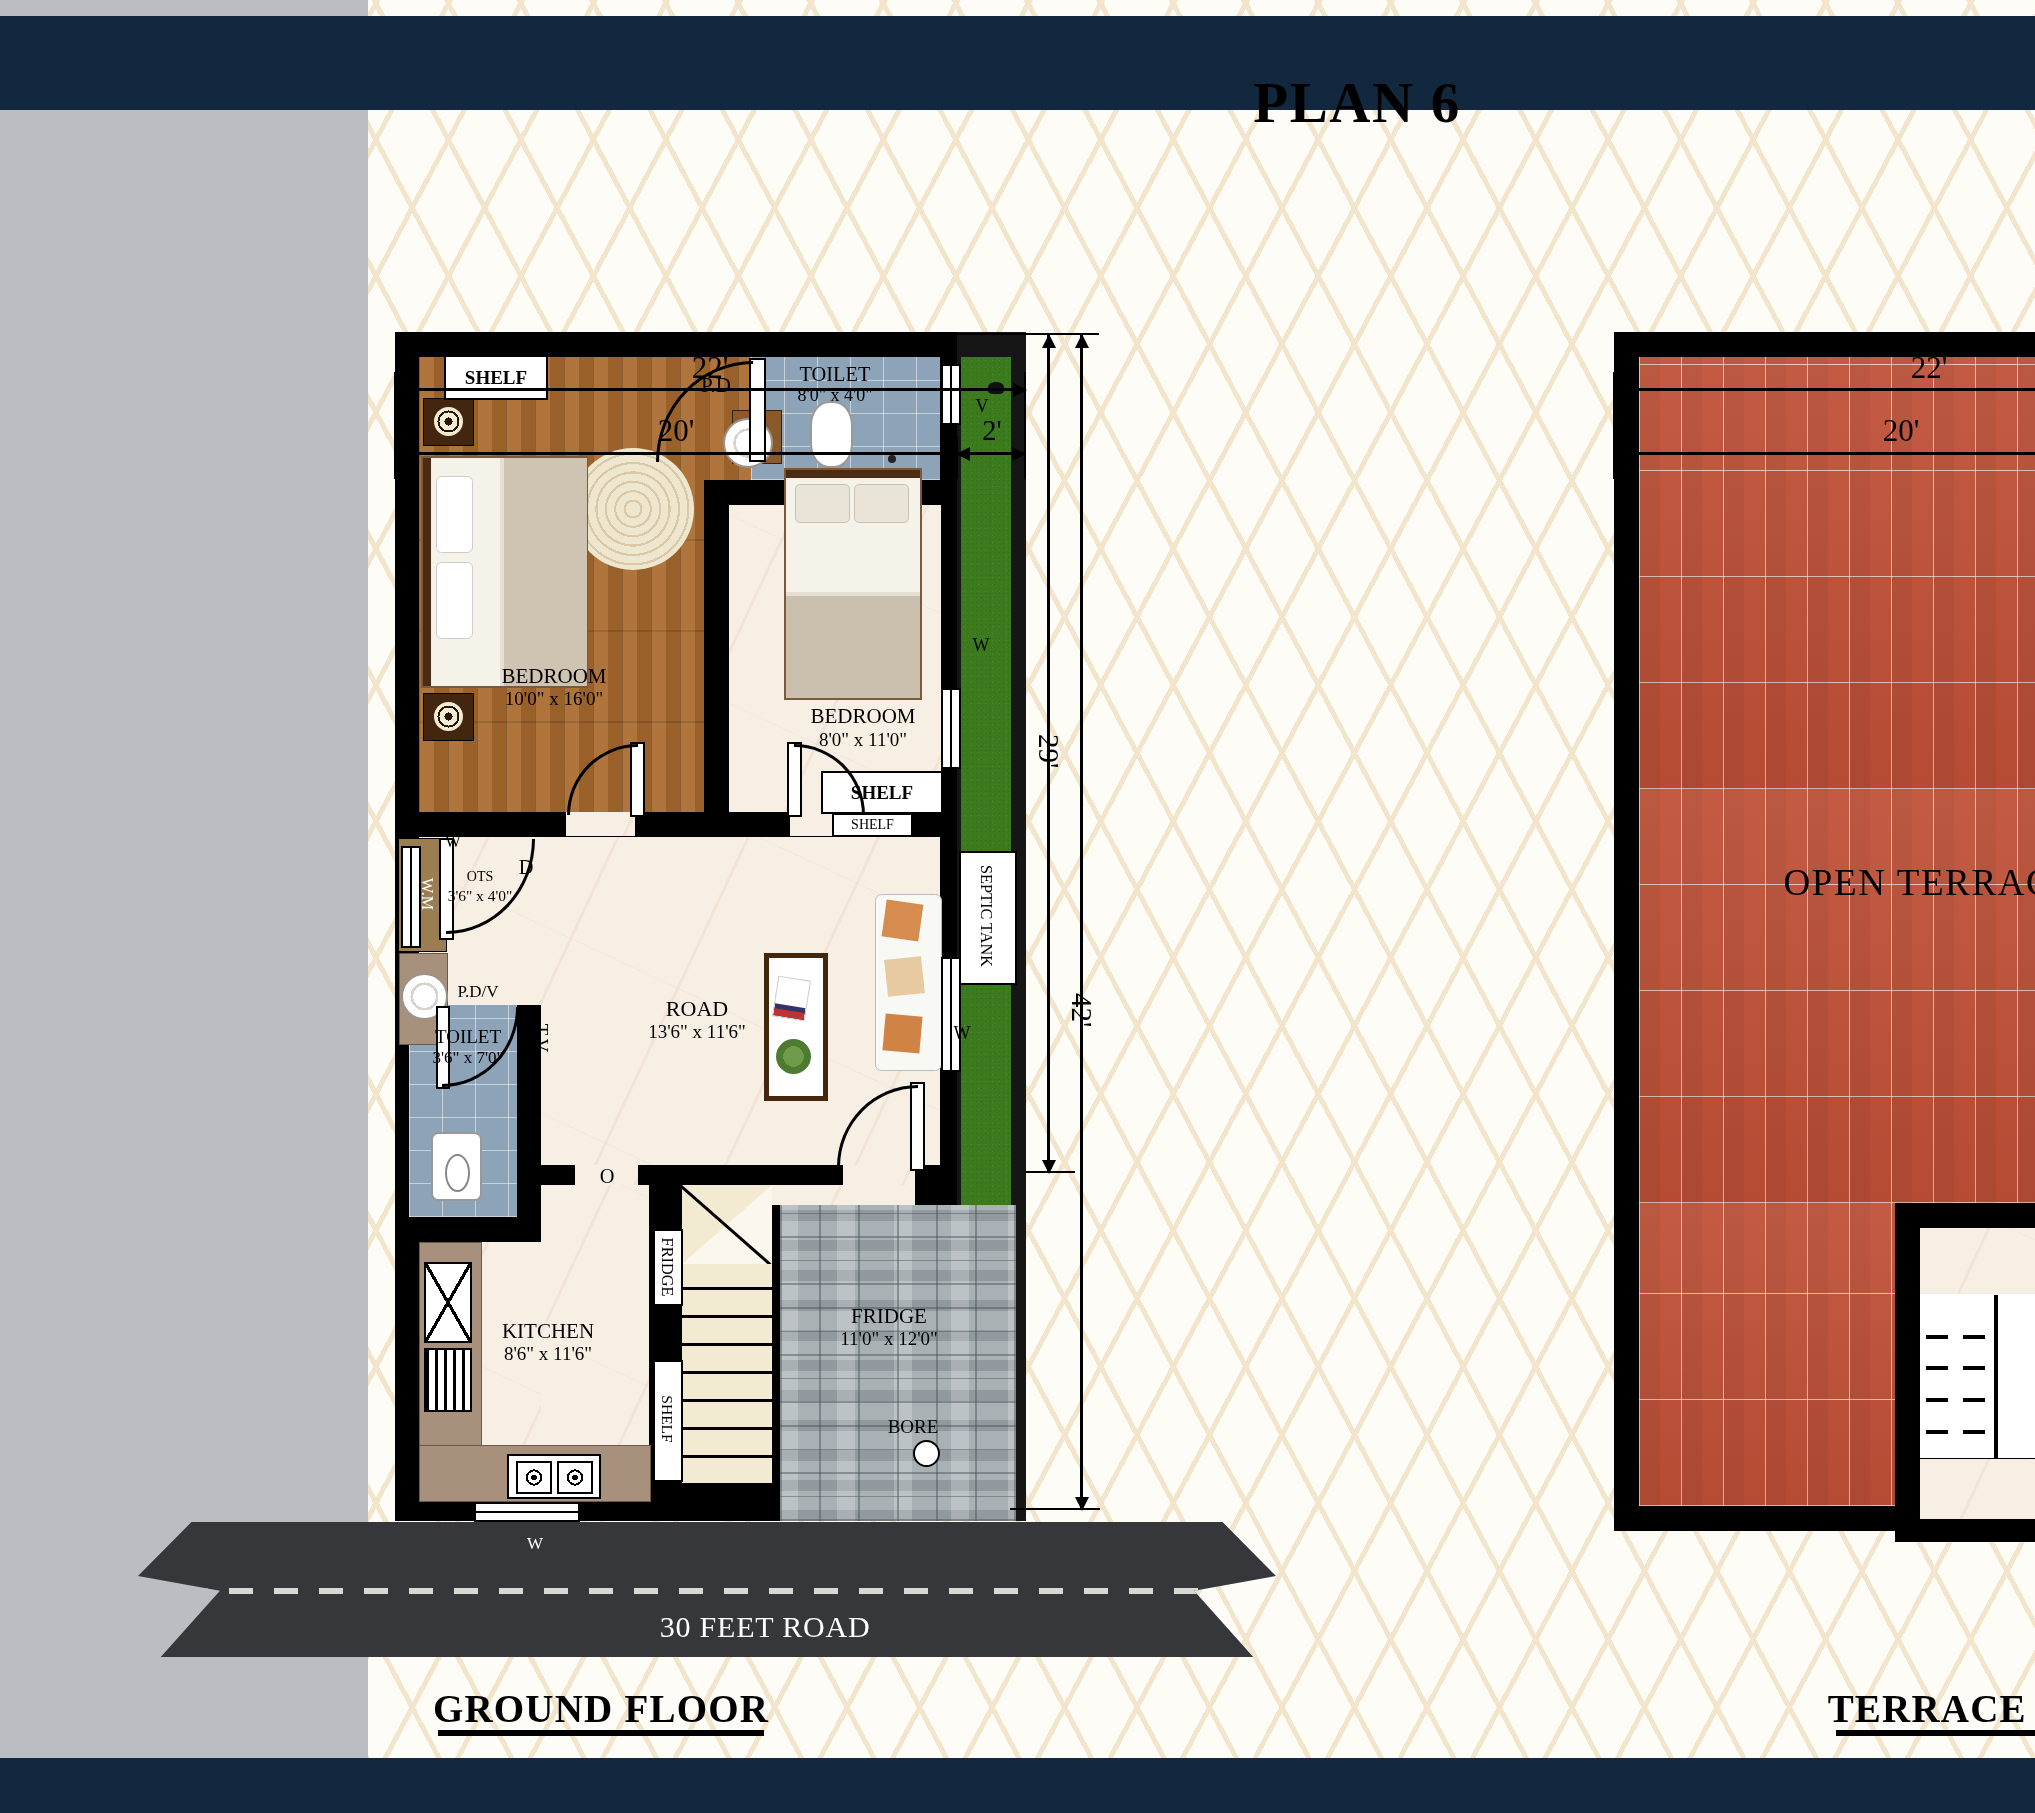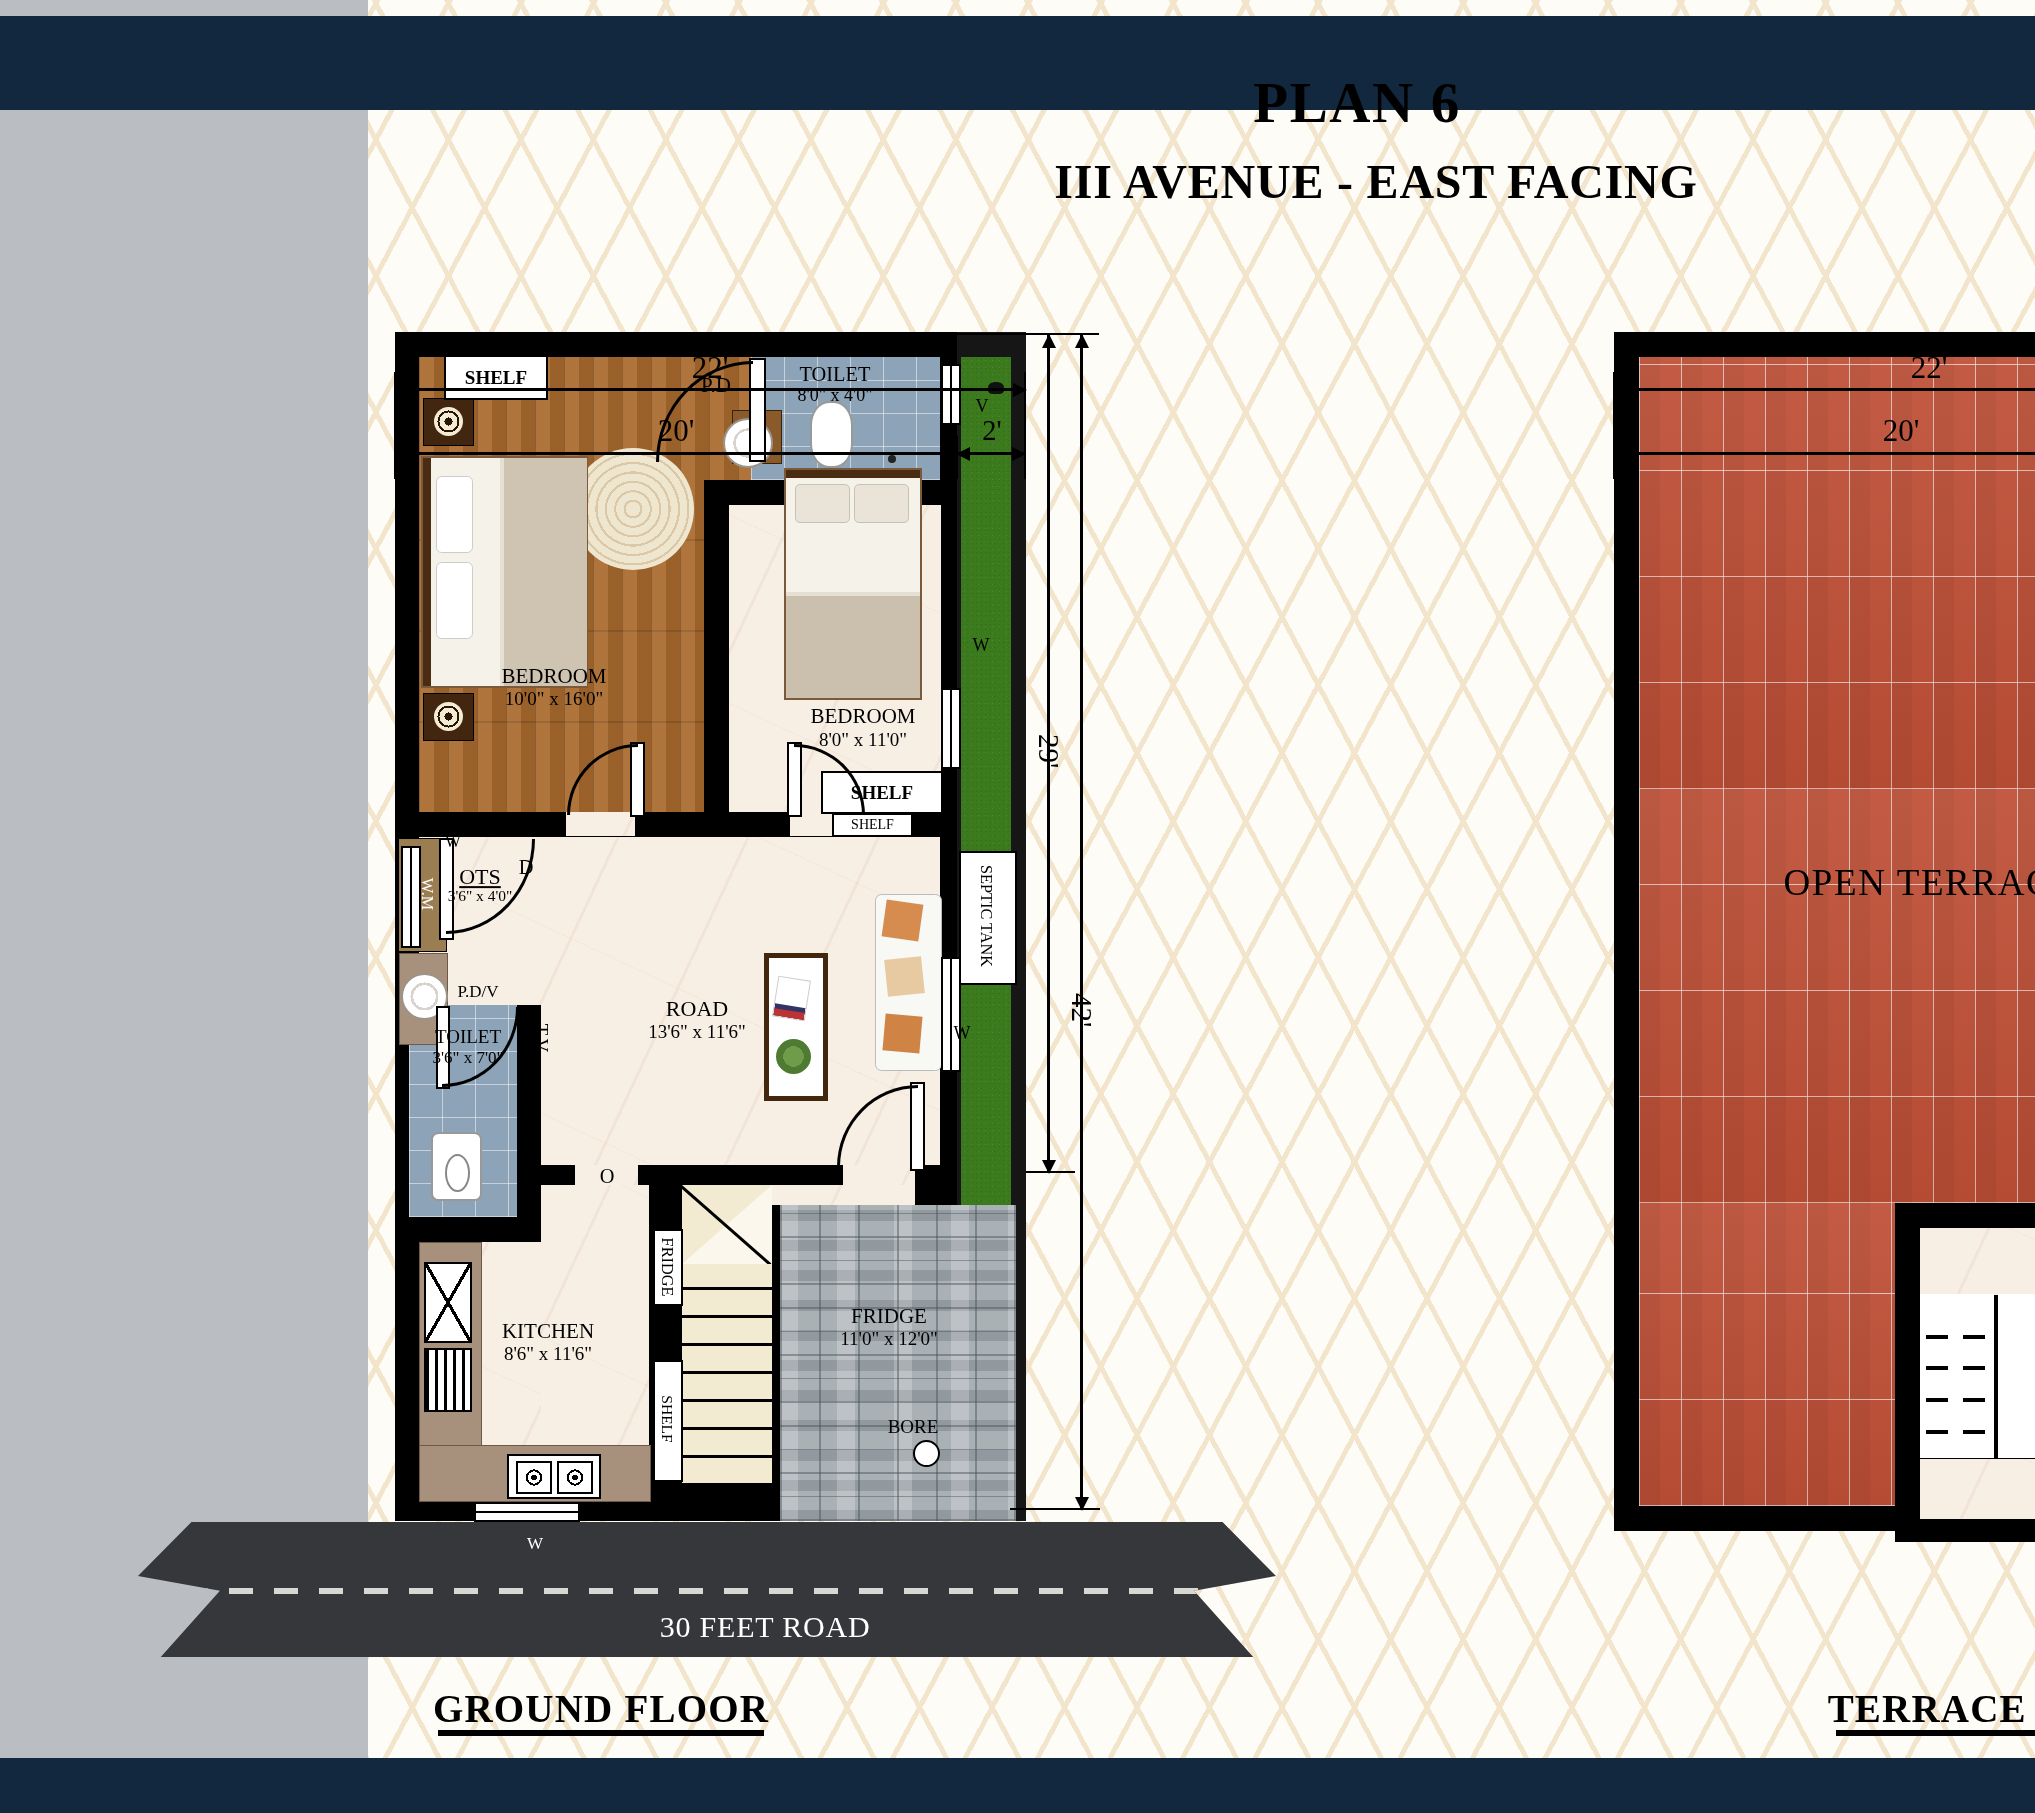--- a/index.html
+++ b/index.html
@@ -70,21 +70,20 @@
 <body>
 
 <div class="page">
 
   <div class="a" style="left:0;top:0;width:368px;height:1813px;background:#babdc1;"></div>
   <div class="a" style="left:0;top:15.5px;width:2554px;height:94px;background:#12283f;"></div>
 
   <div class="a" style="left:0;top:1758px;width:2564px;height:56px;background:#12283f;"></div>
 
   <div class="lb b" style="left:1357px;top:103px;font-size:57px;letter-spacing:1.6px;text-align:right;">PLAN 6</div>
-  <div class="lb b" style="left:1376px;top:182px;font-size:48px;letter-spacing:0.8px;">III AVENUE - EAST FACING</div>
 
   <div class="a" style="left:395px;top:332px;width:562px;height:1189px;background:#000;"></div>
 
   <div class="a" style="left:957px;top:332px;width:69px;height:873px;background:#161616;"></div>
   <div class="a grass" style="left:961px;top:357px;width:50px;height:848px;"></div>
   <div class="a" style="left:988px;top:382px;width:15.5px;height:12.2px;background:#111;border-radius:45% 45% 30% 30%;"></div>
 
   <div class="a wood" style="left:419px;top:357px;width:332px;height:123px;"></div>
   <div class="a wood" style="left:419px;top:480px;width:285px;height:332px;"></div>
   <div class="a blue" style="left:751px;top:357px;width:189px;height:123px;"></div>
@@ -203,21 +202,21 @@
   <div class="a" style="left:959px;top:851px;width:54px;height:130px;background:#fff;border:2.4px solid #000;"></div>
   <div class="lb vt" style="left:986px;top:916px;font-size:16.3px;">SEPTIC TANK</div>
 
   <div class="lb" style="left:554px;top:676px;font-size:21px;">BEDROOM</div>
   <div class="lb" style="left:554px;top:699px;font-size:19px;">10'0" x 16'0"</div>
   <div class="lb" style="left:863px;top:716px;font-size:21px;">BEDROOM</div>
   <div class="lb" style="left:863px;top:740px;font-size:19px;">8'0" x 11'0"</div>
   <div class="lb" style="left:835px;top:374px;font-size:20.4px;">TOILET</div>
   <div class="lb" style="left:835px;top:396px;font-size:18px;">8'0" x 4'0"</div>
   <div class="lb" style="left:716px;top:385px;font-size:21px;">P.D</div>
-  <div class="lb" style="left:480px;top:877px;font-size:22px;text-decoration:underline;">OTS</div>
+  <div class="lb" style="left:480px;top:877px;font-size:14px;">OTS</div>
   <div class="lb" style="left:480px;top:896px;font-size:15.5px;">3'6" x 4'0"</div>
   <div class="lb" style="left:478px;top:992px;font-size:17px;">P.D/V</div>
   <div class="lb" style="left:468px;top:1037px;font-size:19px;">TOILET</div>
   <div class="lb" style="left:468px;top:1058px;font-size:17px;">3'6" x 7'0"</div>
   <div class="lb vt" style="left:541px;top:1038px;font-size:19px;">T.V</div>
   <div class="lb" style="left:697px;top:1009px;font-size:22px;">ROAD</div>
   <div class="lb" style="left:697px;top:1032px;font-size:19px;">13'6" x 11'6"</div>
   <div class="lb" style="left:548px;top:1331px;font-size:21px;">KITCHEN</div>
   <div class="lb" style="left:548px;top:1354px;font-size:19px;">8'6" x 11'6"</div>
   <div class="lb" style="left:889px;top:1316px;font-size:21px;">FRIDGE</div>

